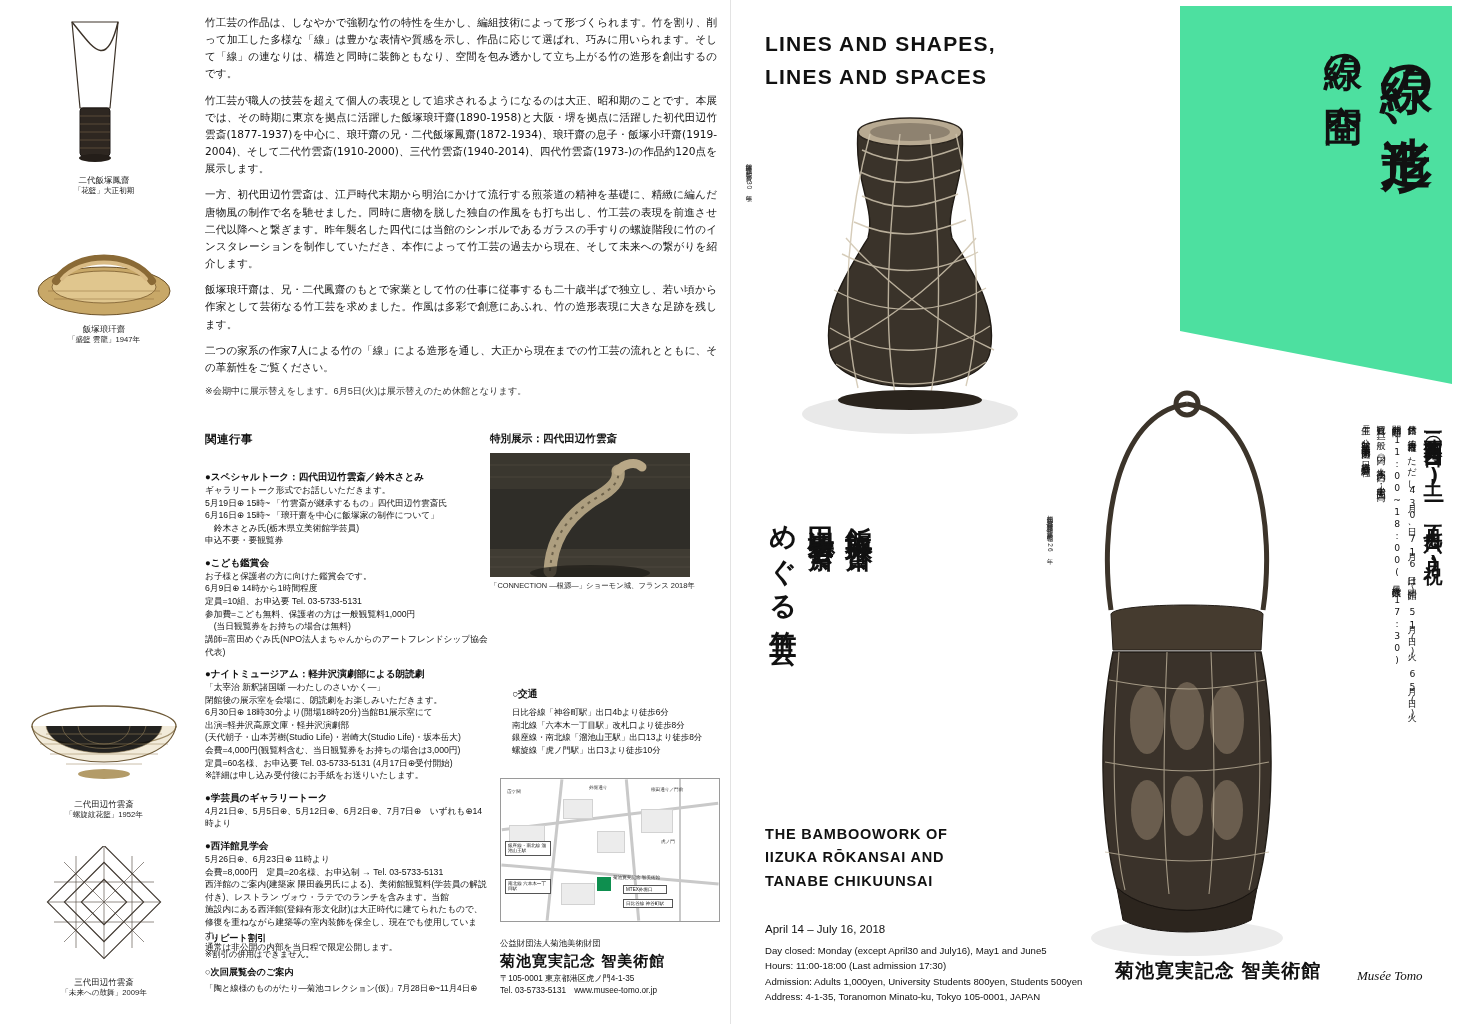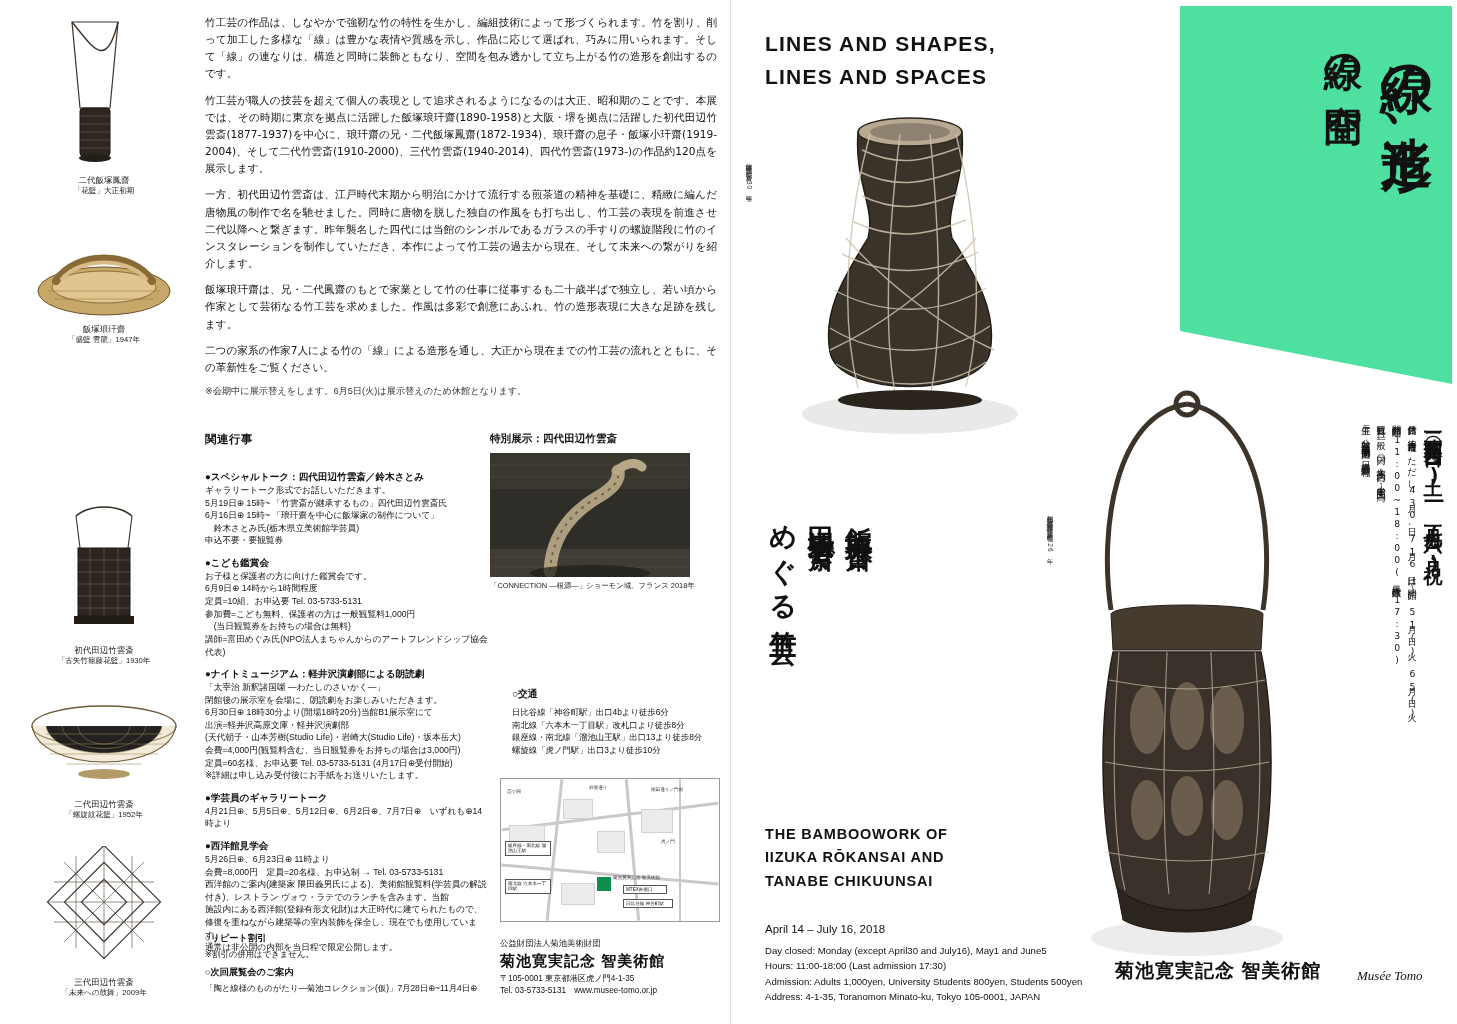--- a/index.html
+++ b/index.html
@@ -137,42 +137,20 @@
             <line x1="42" y1="48" x2="154" y2="48"></line>
               <line x1="48" y1="56" x2="148" y2="56"></line>
           </g>
         </svg>
       </div>
       <div class="cap1">飯塚琅玕齋</div>
       <div class="cap2">「盛籃 雲龍」1947年</div>
     </div>
 
 
-    <div class="obj" style="top:502px;">
-      <div class="thumb" style="width:196px;height:140px;position:relative;">
-        <svg width="196" height="140" viewBox="0 0 196 140">
-          <path d="M70 14 C 84 2, 112 2, 126 14" fill="none" stroke="#3a3128" stroke-width="1.6"></path>
-          <path d="M70 14 L74 46 M126 14 L122 46" stroke="#3a3128" stroke-width="1.1" fill="none"></path>
-          <rect x="72" y="46" width="52" height="68" fill="#2c2620" stroke="#191510"></rect>
-          <g stroke="#6d5c45" stroke-width=".7">
-            <line x1="72" y1="58" x2="124" y2="58"></line>
-              <line x1="72" y1="70" x2="124" y2="70"></line>
-            <line x1="72" y1="82" x2="124" y2="82"></line>
-              <line x1="72" y1="94" x2="124" y2="94"></line>
-            <line x1="72" y1="106" x2="124" y2="106"></line>
-            <line x1="84" y1="46" x2="84" y2="114"></line>
-              <line x1="98" y1="46" x2="98" y2="114"></line>
-            <line x1="112" y1="46" x2="112" y2="114"></line>
-          </g>
-          <rect x="68" y="114" width="60" height="8" fill="#221c17"></rect>
-        </svg>
-      </div>
-      <div class="cap1">初代田辺竹雲斎</div>
-      <div class="cap2">「古矢竹籠藤花籃」1930年</div>
-    </div>
 
     <div class="obj" style="top:690px;">
       <div class="thumb" style="width:196px;height:106px;position:relative;">
         <svg width="196" height="106" viewBox="0 0 196 106">
           <ellipse cx="98" cy="36" rx="72" ry="20" fill="none" stroke="#6e5a38" stroke-width="1.3"></ellipse>
           <path d="M26 36 C 34 84, 162 84, 170 36" fill="#e3d3ad" fill-opacity=".45" stroke="#6e5a38" stroke-width="1.2"></path>
           <g stroke="#8b7448" stroke-width=".55" opacity=".85">
             <path d="M40 36 C 46 72, 150 72, 156 36"></path>
             <path d="M56 36 C 60 66, 136 66, 140 36"></path>
             <path d="M72 36 C 74 60, 122 60, 124 36"></path>

